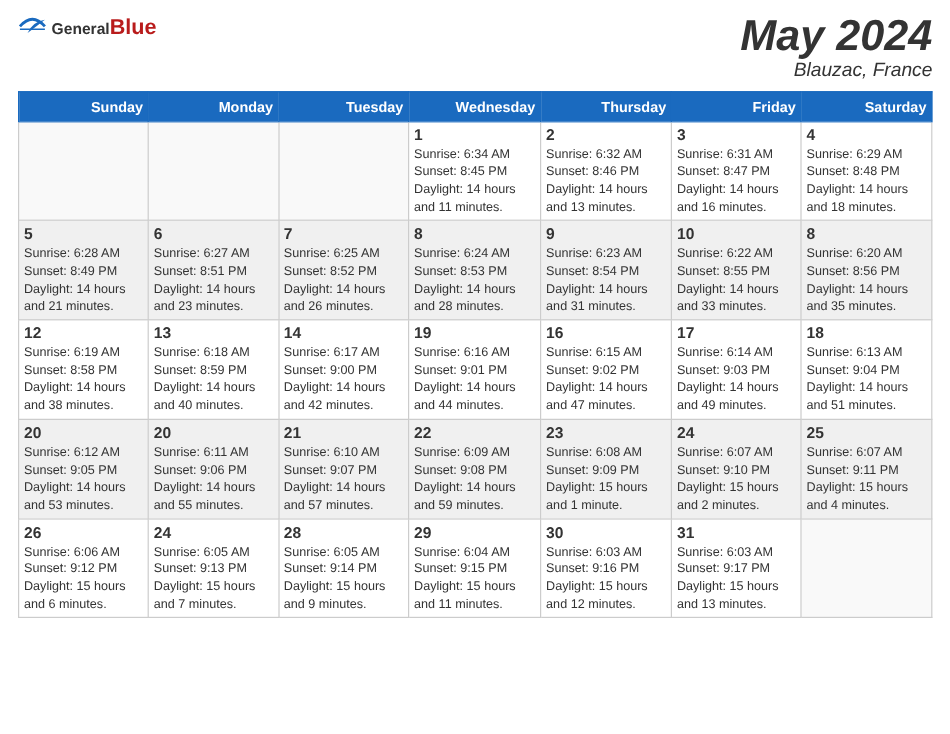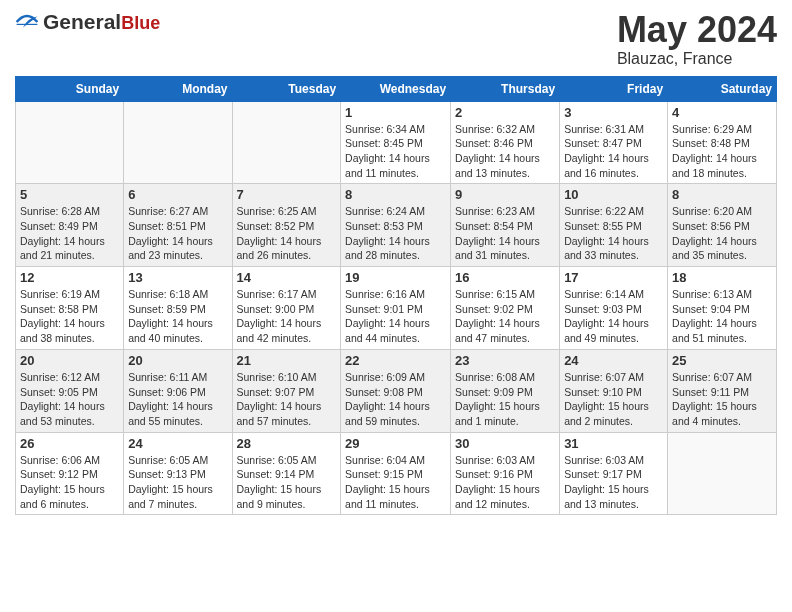--- a/index.html
+++ b/index.html
@@ -25,20 +25,22 @@
     .logo {
       display: flex;
       align-items: center;
       gap: 4px;
     }
     .logo-icon {
       width: 24px;
       height: 24px;
     }
     .title-block {
+      text-align: right;
+      font-style: italic;
     }
     .month-title {
       font-size: 36px;
       font-weight: bold;
       color: #333;
       line-height: 1.1;
     }
     .location-title {
       font-size: 16px;
       color: #333;
@@ -90,21 +92,21 @@
 <div class="page">
   <div class="header">
     <div class="logo">
       <svg class="logo-icon" viewBox="0 0 30 30" xmlns="http://www.w3.org/2000/svg">
         <path d="M2 15 Q15 0 28 15" fill="none" stroke="#1a6abf" stroke-width="3"></path>
         <path d="M10 22 Q15 10 28 8" fill="#1a6abf"></path>
         <path d="M2 18 L28 18" fill="none" stroke="#1a6abf" stroke-width="1.5"></path>
       </svg>
       <div>
         <div>
-          <span style="font-size:21px;font-weight:bold;color:#333;">General</span><span style="font-size:18px;font-weight:bold;color:#b91c1c;">Blue</span>
+          <span style="font-size:13px;font-weight:bold;color:#333;">General</span><span style="font-size:18px;font-weight:bold;color:#b91c1c;">Blue</span>
         </div>
       </div>
     </div>
     <div class="title-block">
       <div class="month-title">May 2024</div>
       <div class="location-title">Blauzac, France</div>
     </div>
   </div>
 
   <table class="calendar">

